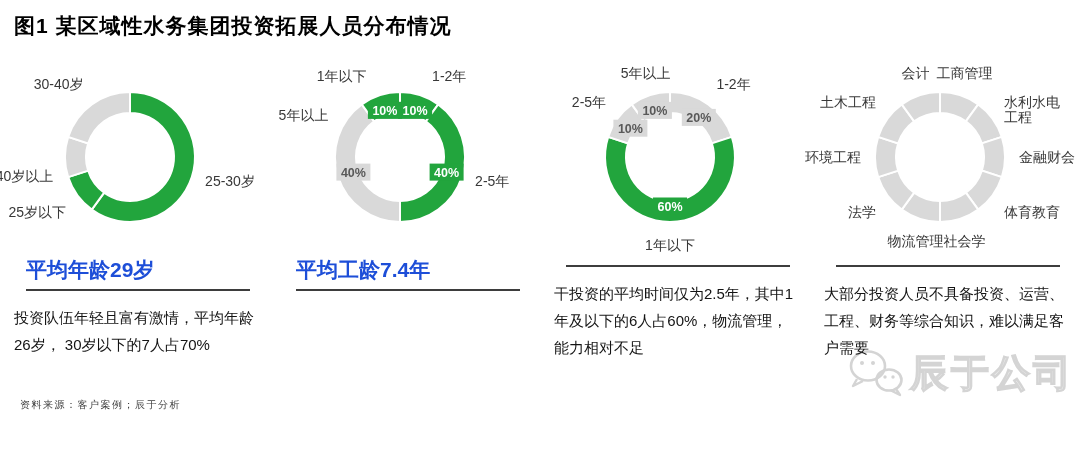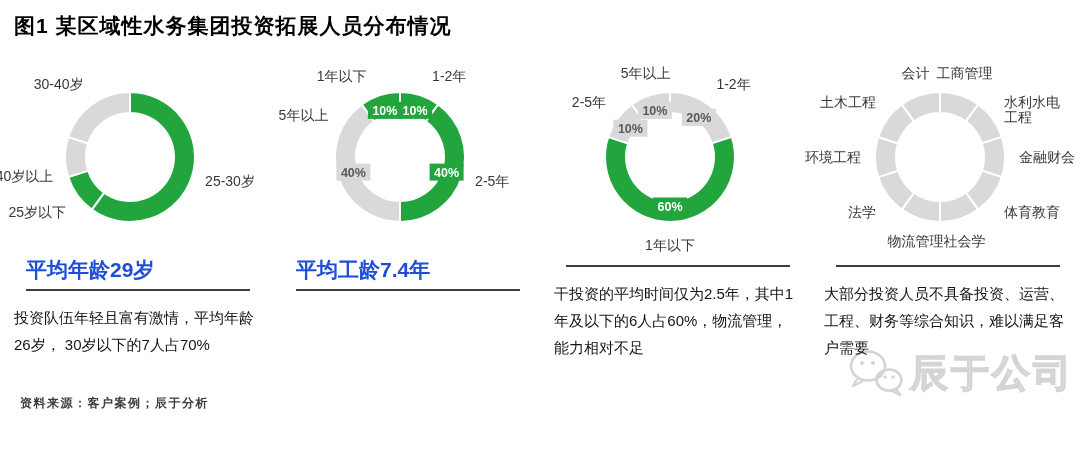--- a/index.html
+++ b/index.html
@@ -19,21 +19,21 @@
   .heading{
     margin:4px 20px 0 26px;font-size:21px;font-weight:bold;color:#1d4ed8;line-height:20px;
   }
   .rule{
     height:0;border-bottom:2px solid #3d3d3d;margin:9px 20px 0 26px;
   }
   .body-text{
     margin:13px 16px 0 14px;font-size:15px;line-height:27px;color:#141414;
   }
   .footer{
-    position:absolute;left:20px;bottom:7px;font-size:12px;color:#3c3c3c;letter-spacing:1.5px;font-weight:bold;
+    position:absolute;left:20px;bottom:7px;font-size:10px;color:#3c3c3c;letter-spacing:1.5px;
   }
   .watermark{
     position:absolute;right:6px;bottom:20px;z-index:0;
     display:flex;align-items:center;gap:4px;
   }
   .watermark-text{
     font-size:38px;font-weight:bold;letter-spacing:3px;
     color:#f2f2f2;-webkit-text-stroke:1.3px #d4d4d4;
   }
 </style>

